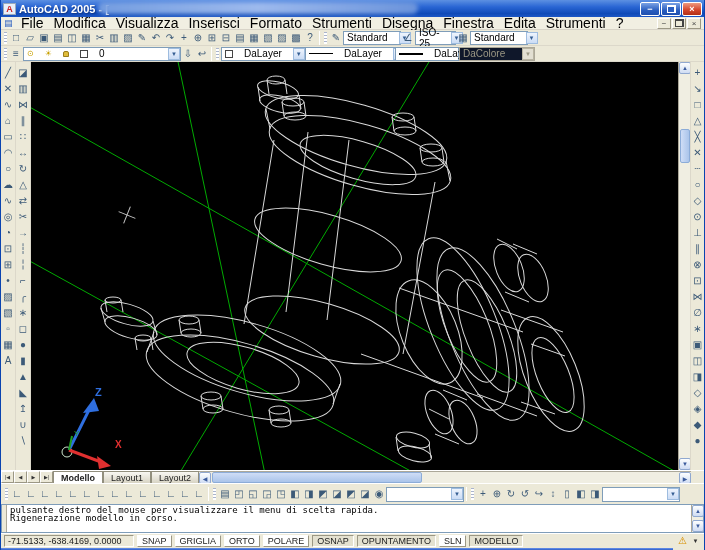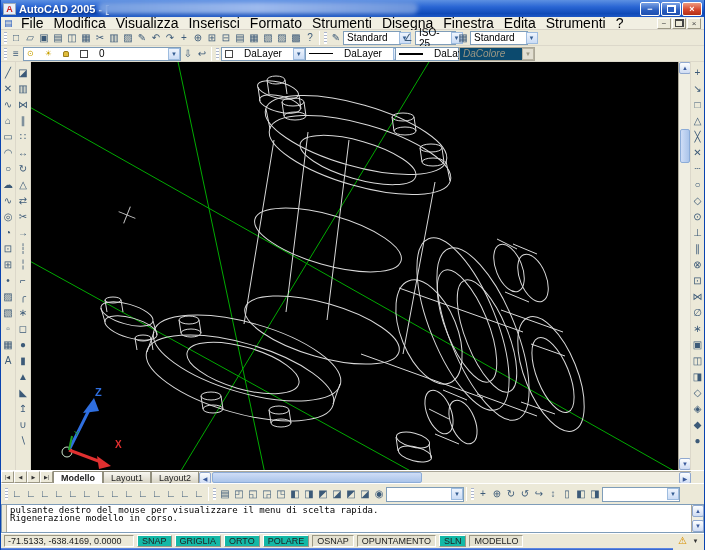--- a/index.html
+++ b/index.html
@@ -27,21 +27,21 @@
   .mdi{width:14px;height:11px;background:#ece9d8;border:1px solid;border-color:#fff #9b9784 #9b9784 #fff;font-size:8px;line-height:9px;text-align:center;display:flex;align-items:center;justify-content:center;}
   .mdi .rst::after{background:#ece9d8;}
 
   
   .tbrow{height:16px;flex:0 0 16px;background:#ece9d8;display:flex;align-items:center;border-bottom:1px solid #dcd8ca;padding-left:1px;}
   .grip{width:3px;height:12px;margin:0 2px;background:repeating-linear-gradient(180deg,#aab4cc 0 1px,#fff 1px 3px);}
   .vsep{width:1px;height:14px;background:#aca899;border-right:1px solid #fff;margin:0 2px;}
   .tbi{width:14px;height:14px;flex:0 0 14px;display:flex;align-items:center;justify-content:center;font-size:10px;line-height:14px;color:#3c5a78;cursor:default;}
   .combo{display:flex;align-items:center;height:14px;background:#fff;border:1px solid #7f9db9;font-size:10px;padding-left:3px;gap:11px;color:#000;}
   .combo .arrow{margin-left:auto;width:12px;height:12px;flex:0 0 12px;background:linear-gradient(180deg,#eef4fd,#cbdcf5);border:1px solid #9ebcdf;color:#355e93;font-size:6px;display:flex;align-items:center;justify-content:center;}
-  .combo.disabled{background:#0c4a6e;color:#9b9784;border-color:#aca899;font-style:italic;}
+  .combo.disabled{background:#0f172a;color:#9b9784;border-color:#aca899;}
   .combo.disabled .arrow{background:#e2dfd2;border-color:#b8b4a2;color:#9b9784;}
   .swatch{width:8px;height:8px;background:#fff;border:1px solid #444;flex:0 0 8px;}
   .ltline{width:24px;border-top:1px solid #000;flex:0 0 24px;}
   .mini{font-size:8px;line-height:8px;color:#c8a000;}
   .lockico{width:6px;height:6px;background:#e0bc3a;border-radius:2px 2px 0 0;border:1px solid #9a7d1c;}
 
   
   .main{flex:0 0 408px;height:408px;display:flex;}
   .vtb{width:15px;background:#ece9d8;display:flex;flex-direction:column;align-items:center;padding-top:2px;border-right:1px solid #dcd8ca;}
   .vtbi{width:14px;height:16px;flex:0 0 16px;display:flex;align-items:center;justify-content:center;font-size:10px;color:#3c5a78;}
@@ -72,21 +72,21 @@
   .cmd-grip{width:5px;background:#ece9d8;border-right:1px solid #aca899;}
   .cmd-body{flex:1;display:flex;flex-direction:column;font-family:"DejaVu Sans Mono",monospace;font-size:9px;color:#000;padding:1px 0 0 3px;}
   .cmd-hist{height:17px;line-height:8px;}
   .cmd-prompt{border-top:1px solid #999;line-height:9px;padding-top:1px;}
   .cmd-scroll{width:12px;display:flex;flex-direction:column;background:#f0eee2;border-left:1px solid #aca899;}
   .cmd-scroll .sp{flex:1;}
 
   
   .status{height:15px;flex:0 0 15px;background:#ece9d8;display:flex;align-items:center;gap:3px;padding:0 3px;border-top:1px solid #fff;font-size:9px;}
   .coords{width:130px;height:12px;line-height:11px;padding-left:3px;background:#ece9d8;border:1px solid;border-color:#9b9784 #fff #fff #9b9784;color:#222;}
-  .toggle{height:12px;line-height:10px;padding:0 4px;background:#14b8a6;border:1px solid;border-color:#fff #9b9784 #9b9784 #fff;color:#222;}
+  .toggle{height:12px;line-height:10px;padding:0 4px;background:#ffffff;border:1px solid;border-color:#fff #9b9784 #9b9784 #fff;color:#222;}
   .toggle.pressed{border-color:#9b9784 #fff #fff #9b9784;background:#e4e1d0;}
   .stat-sp{flex:1;}
   .comm{font-size:10px;color:#d88f00;line-height:12px;}
   .tray-arrow{width:11px;height:12px;font-size:6px;display:flex;align-items:center;justify-content:center;color:#333;}
 
   .sliver{height:2px;flex:0 0 2px;width:672px;background:linear-gradient(180deg,#6b95ec,#2c5cc5);}
 </style>
 </head>
 <body>
 

